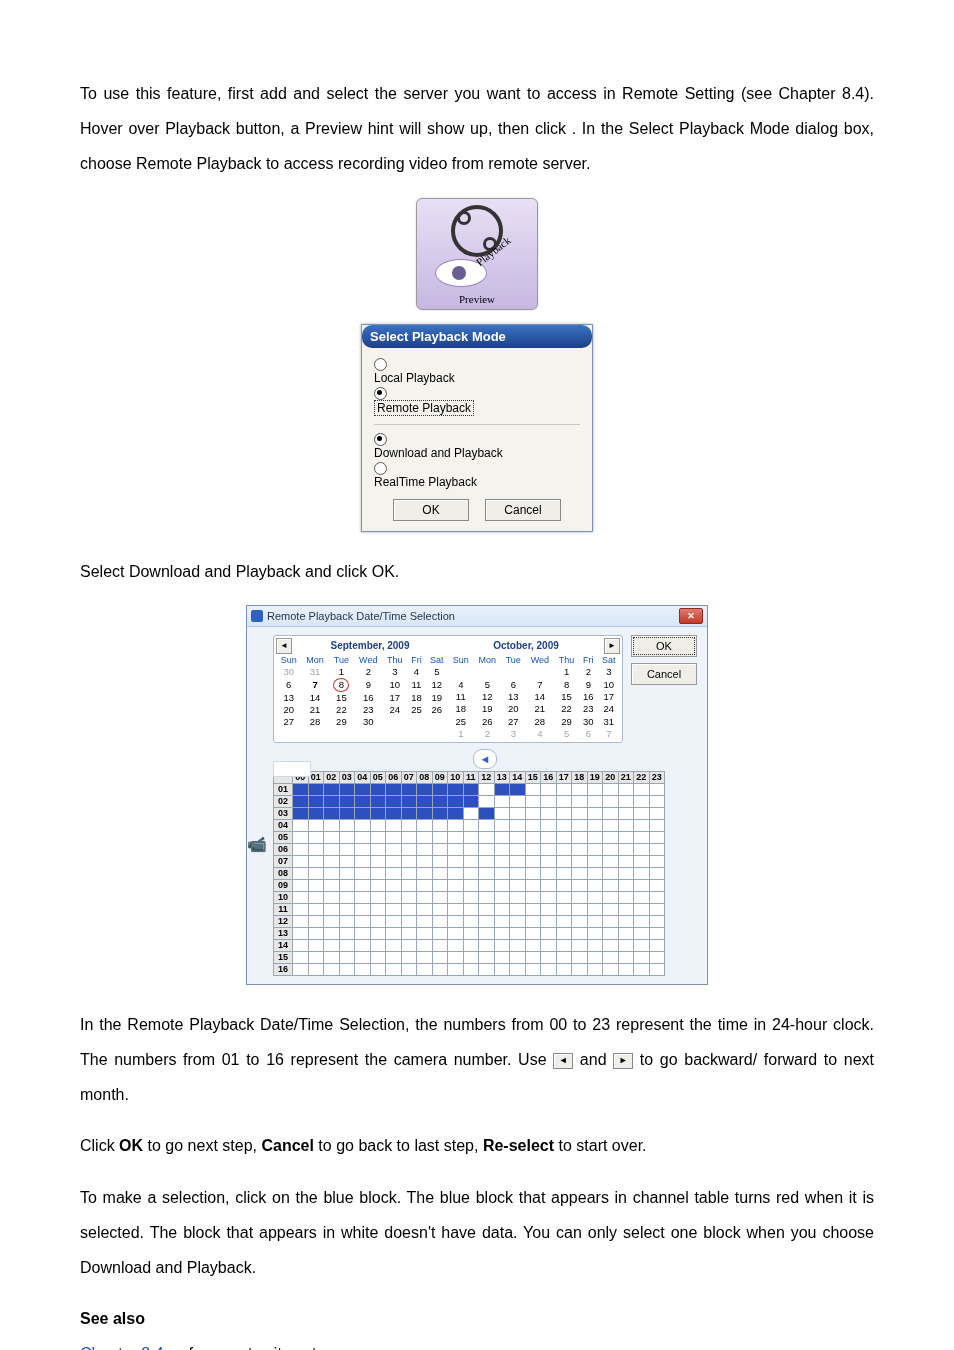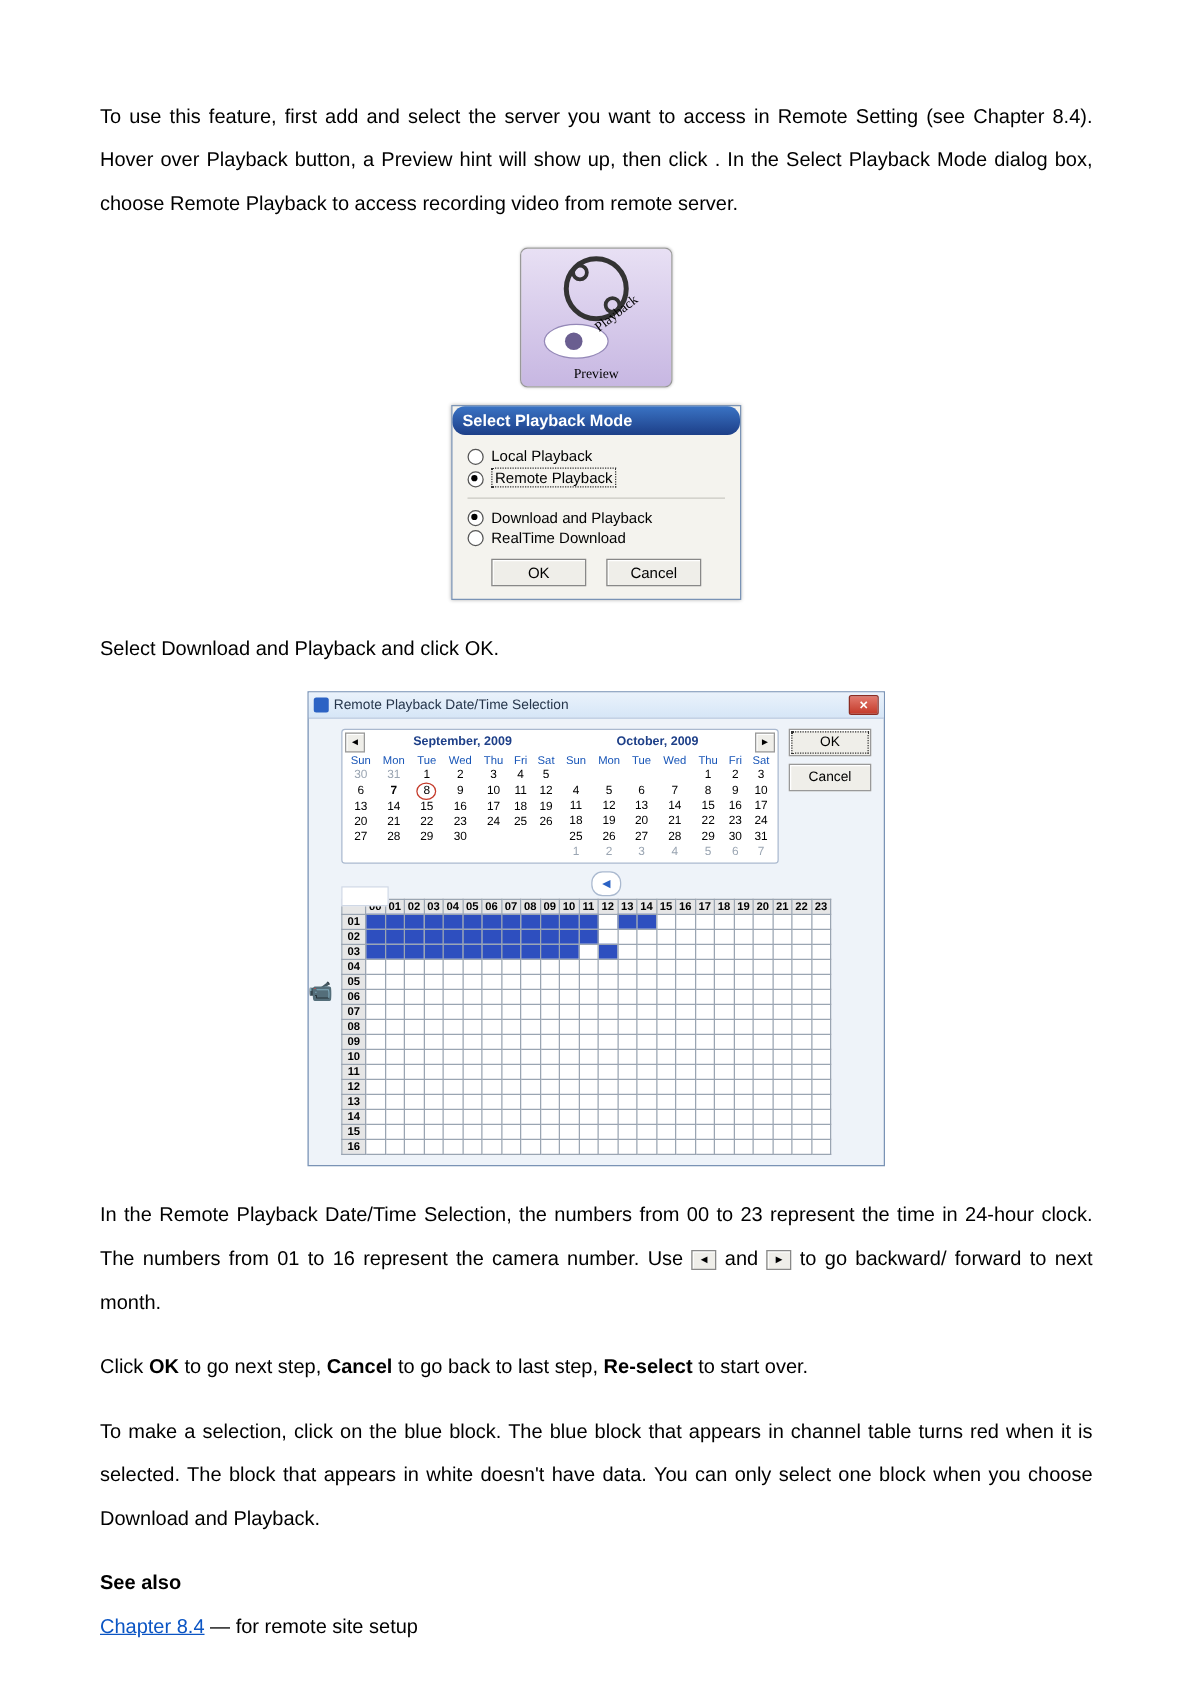--- a/index.html
+++ b/index.html
@@ -94,21 +94,21 @@
   }
   .spm-title {
     background: linear-gradient(#3a73c4,#1d3f88);
     color:#fff;
     font-weight:bold;
     font-size:13px;
     padding:4px 8px;
     border-radius:10px;
   }
   .spm-body { padding:8px 12px 10px 12px; }
-  .spm-radio-row { display:flex; align-items:flex-end; margin:2px 0; }
+  .spm-radio-row { display:flex; align-items:flex-start; margin:2px 0;flex-direction:column; }
   .spm-radio-row .radio {
     width:11px; height:11px; border:1px solid #555; border-radius:50%;
     margin-right:6px; display:inline-block; background:#fff; position:relative;
   }
   .spm-radio-row .radio.checked::after{
     content:"";position:absolute;left:2px;top:2px;width:5px;height:5px;border-radius:50%;background:#000;
   }
   .spm-sep { height:1px; background:#c9c9c2; margin:8px 0; }
   .spm-buttons { display:flex; justify-content:center; gap:16px; margin-top:10px;}
   .spm-btn {
@@ -260,21 +260,21 @@
         <span class="radio checked"></span>
         <span class="dotted-box">Remote Playback</span>
       </div>
       <div class="spm-sep"></div>
       <div class="spm-radio-row">
         <span class="radio checked"></span>
         <span>Download and Playback</span>
       </div>
       <div class="spm-radio-row">
         <span class="radio"></span>
-        <span>RealTime Download</span>
+        <span>RealTime Playback</span>
       </div>
       <div class="spm-buttons">
         <div class="spm-btn">OK</div>
         <div class="spm-btn">Cancel</div>
       </div>
     </div>
   </div>
 
   <p class="body-text">Select Download and Playback and click OK.</p>
 

